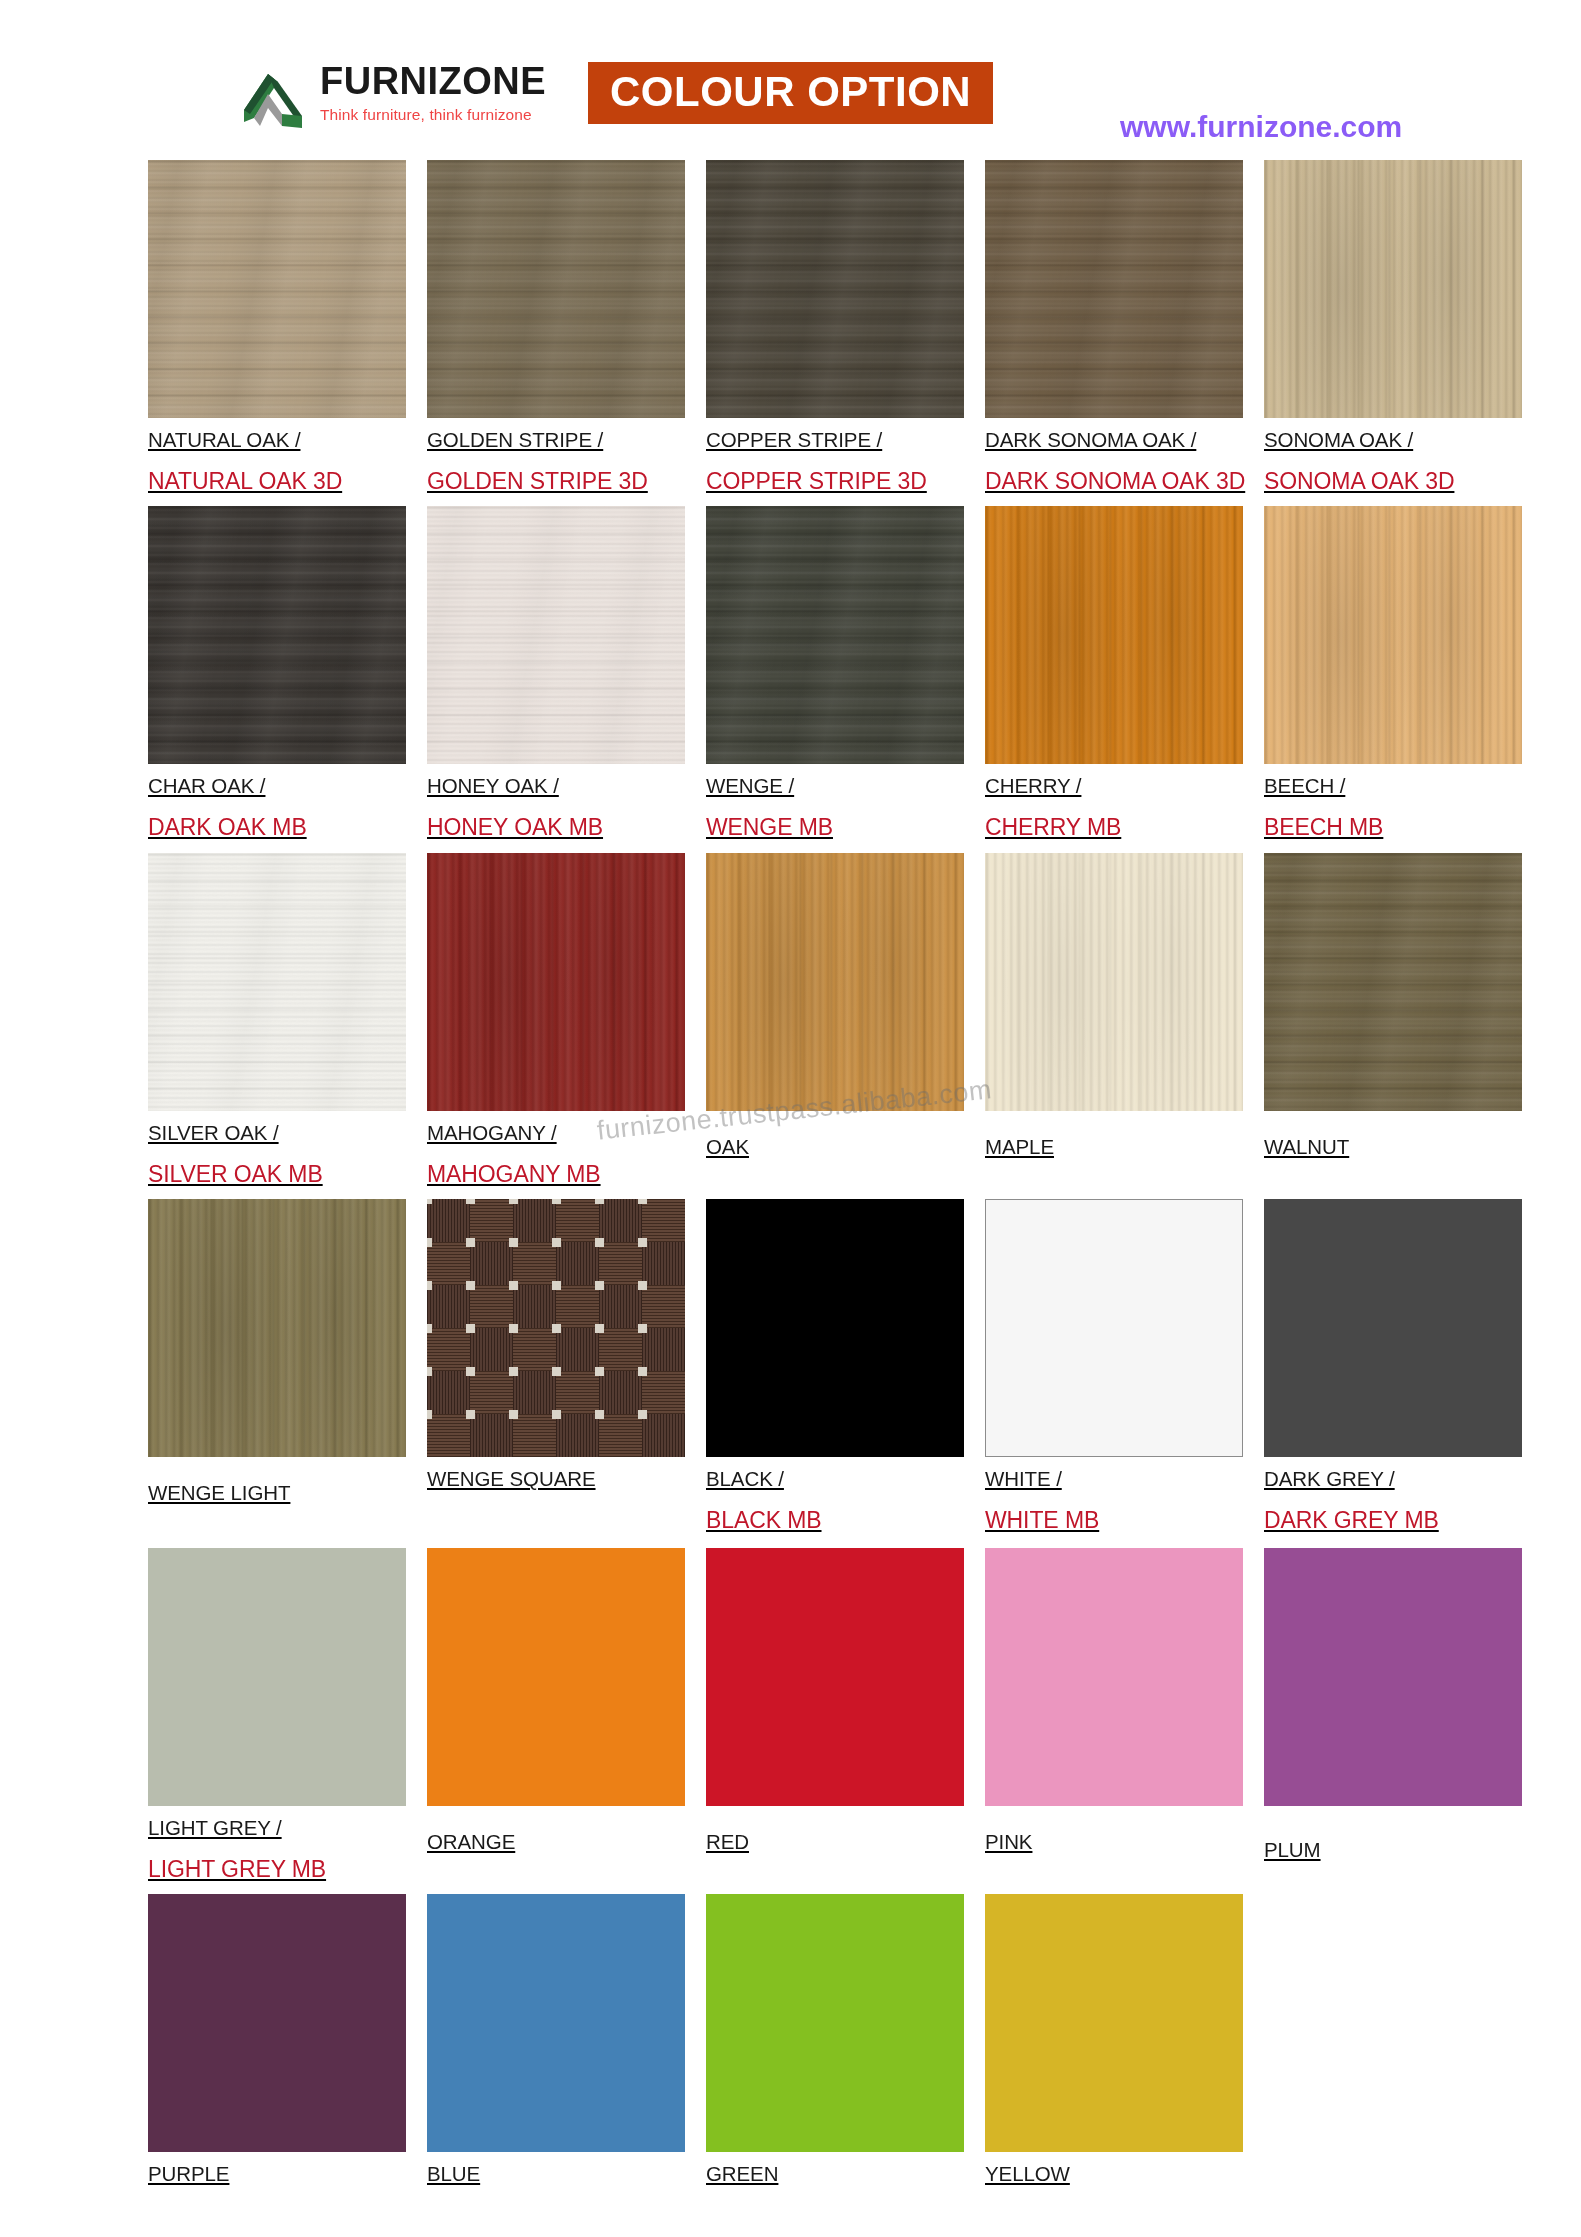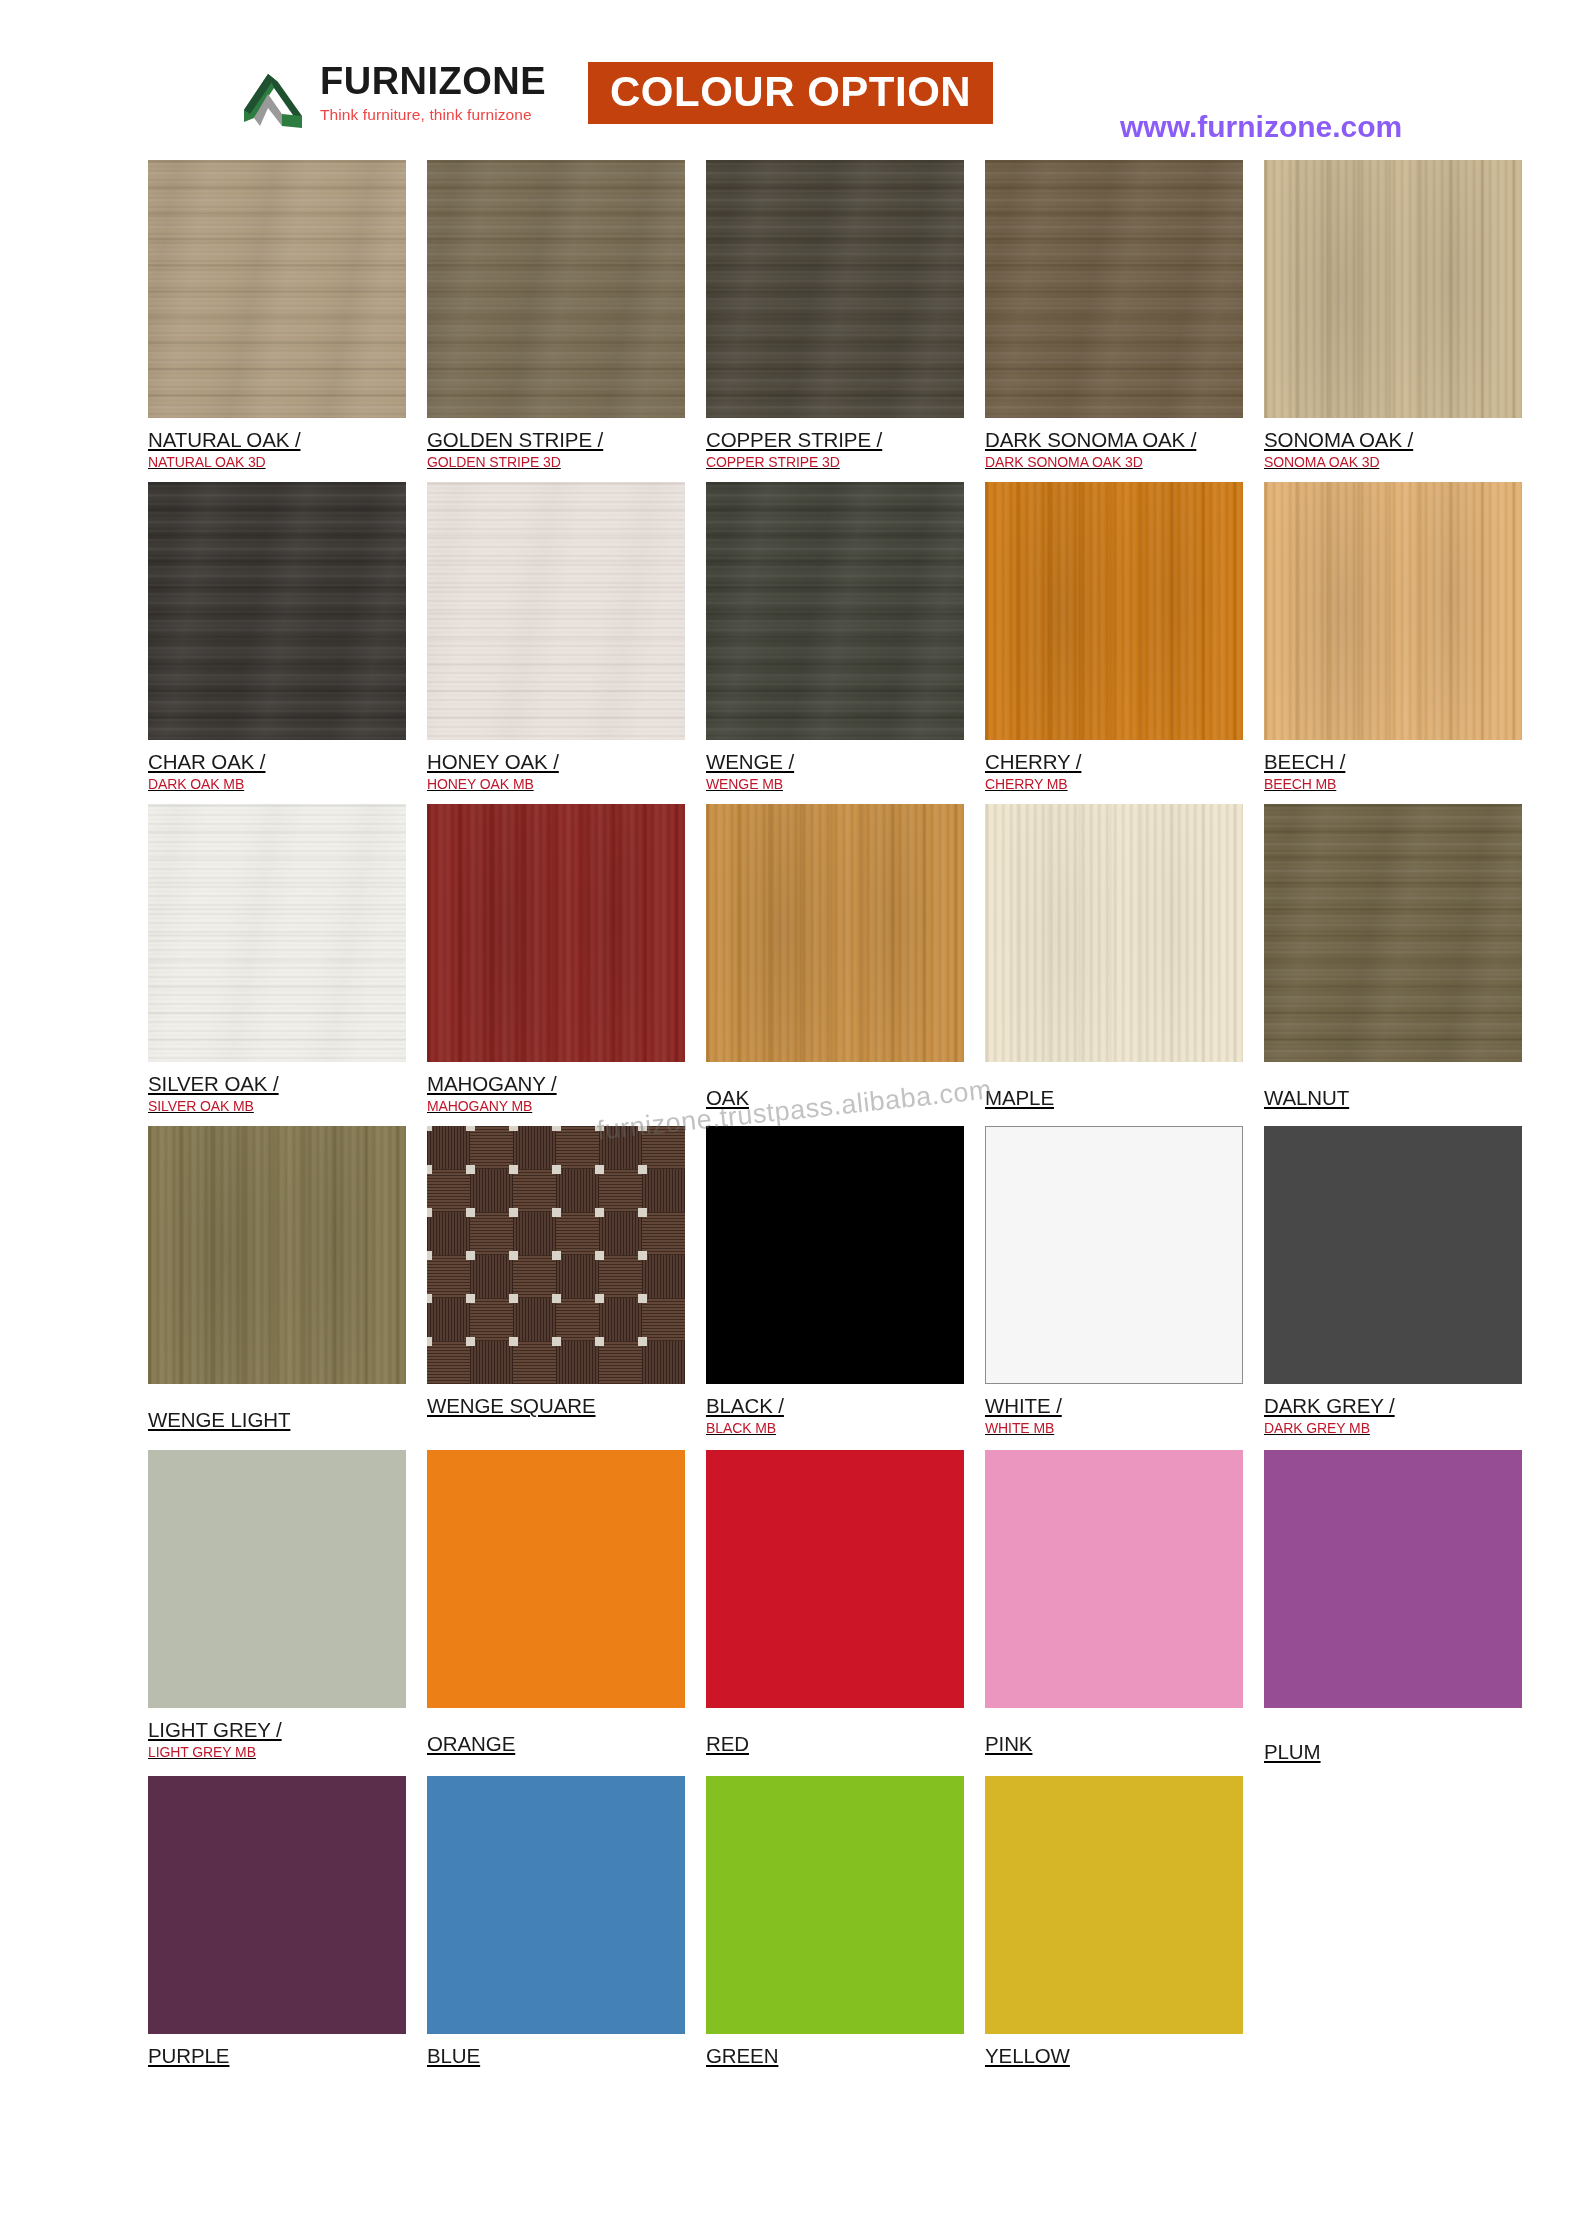--- a/index.html
+++ b/index.html
@@ -109,26 +109,26 @@
     width: 262px;
   }
   .lbl1 {
     font-size: 20.5px;
     color: #1a1a1a;
     line-height: 1.16;
     white-space: nowrap;
     letter-spacing: -0.1px;
   }
   .lbl2 {
-    font-size: 14px;
+    font-size: 23px;
     color: #c0162a;
     line-height: 1.16;
     white-space: nowrap;
     letter-spacing: -0.1px;
-    margin-top: 2px;
+    margin-top: 16px;
   }
 
   
   .row { margin-bottom: 0; }
 
   
   .wood {
     width: 100%; height: 100%;
     position: relative;
   }

